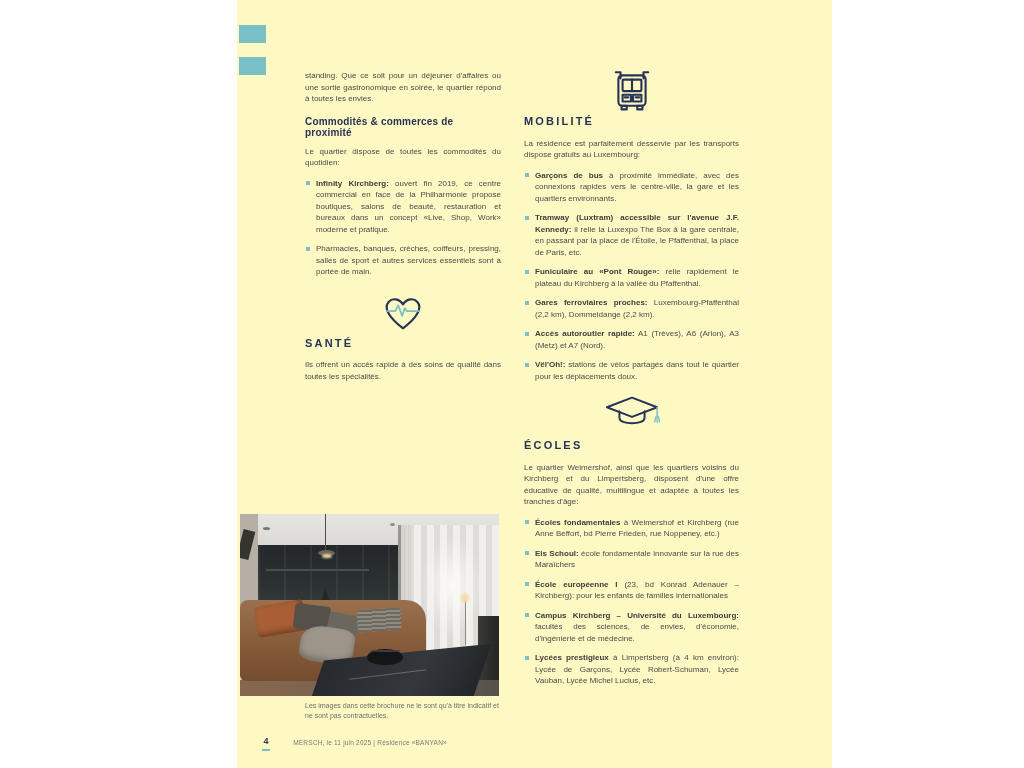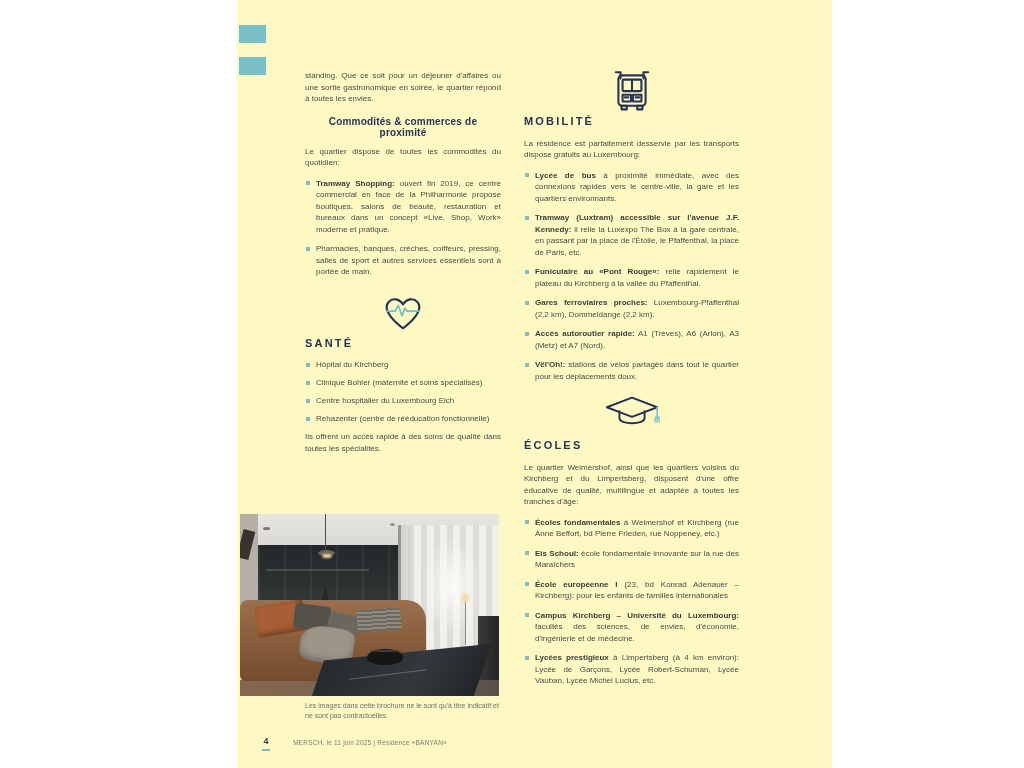--- a/index.html
+++ b/index.html
@@ -15,21 +15,21 @@
   .brand-sq{position:absolute;left:2px;width:27px;height:18px;background:#79bfc6;}
   .sq1{top:25px;} .sq2{top:57px;}
 
   .col{position:absolute;font-size:8px;line-height:11.5px;color:#4a4a4a;}
   .col-left{left:68px;top:70px;width:196px;}
   .col-right{left:287px;top:60px;width:215px;}
 
   p{margin:0 0 9px 0;text-align:justify;}
   .subhead{
     font-size:10px;font-weight:bold;color:#263357;letter-spacing:.2px;
-    margin:11px 0 7px 0;text-align:center;
+    margin:11px 0 7px 0;text-align:left;
   }
   .section-title{
     font-size:11px;font-weight:bold;color:#263357;letter-spacing:2.2px;
     text-align:left;margin:4px 0 10px 0;
   }
   .icon-row{text-align:center;margin:12px 0 2px 0;}
   ul{list-style:none;margin:0 0 2px 0;padding:0;}
   li{
     position:relative;padding-left:11px;margin-bottom:8px;text-align:justify;
   }
@@ -118,38 +118,32 @@
   <div class="brand-sq sq1"></div>
   <div class="brand-sq sq2"></div>
 
   <div class="col col-left">
     <p>standing. Que ce soit pour un déjeuner d'affaires ou une sortie gastronomique en soirée, le quartier répond à toutes les envies.</p>
 
     <div class="subhead">Commodités &amp; commerces de proximité</div>
     <p>Le quartier dispose de toutes les commodités du quotidien:</p>
 
     <ul>
-      <li><b>Tramway Shopping:</b><span> ouvert fin 2019, ce centre commercial en face de la Philharmonie propose boutiques, salons de beauté, restauration et bureaux dans un concept «Live, Shop, Work» moderne et pratique.</span></li>
+      <li><b>Infinity Kirchberg:</b><span> ouvert fin 2019, ce centre commercial en face de la Philharmonie propose boutiques, salons de beauté, restauration et bureaux dans un concept «Live, Shop, Work» moderne et pratique.</span></li>
       <li><b></b><span>Pharmacies, banques, crèches, coiffeurs, pressing, salles de sport et autres services essentiels sont à portée de main.</span></li>
     </ul>
 
     <div class="icon-row">
       <svg width="46" height="44" viewBox="0 0 48 44" fill="none">
         <path d="M24 39 C8 27 4 17 9 11.5 C13 7 20 8 24 14 C28 8 35 7 39 11.5 C44 17 40 27 24 39 Z" stroke="#263357" stroke-width="2.2" stroke-linejoin="round"></path>
         <polyline points="7,21 16,21 19,15 23,26 26,18 28,21 41,21" stroke="#79bfc6" stroke-width="1.8" stroke-linejoin="round" stroke-linecap="round" fill="none"></polyline>
       </svg>
     </div>
     <div class="section-title">SANTÉ</div>
 
-    <ul class="plain-list">
-      <li><span>Hôpital du Kirchberg</span></li>
-      <li><span>Clinique Bohler (maternité et soins spécialisés)</span></li>
-      <li><span>Centre hospitalier du Luxembourg Eich</span></li>
-      <li><span>Rehazenter (centre de rééducation fonctionnelle)</span></li>
-    </ul>
     <p>Ils offrent un accès rapide à des soins de qualité dans toutes les spécialités.</p>
   </div>
 
   <div class="col col-right">
     <div class="icon-row" style="margin-top:6px">
       <svg width="46" height="46" viewBox="0 0 44 44" fill="none" stroke="#263357" stroke-width="2" stroke-linecap="round" stroke-linejoin="round">
         <polyline points="11,12 11,6 6.5,6"></polyline>
         <polyline points="33,12 33,6 37.5,6"></polyline>
         <rect x="9" y="9" width="26" height="29" rx="3.5"></rect>
         <rect x="13" y="13" width="18" height="11" rx="1"></rect>
@@ -159,21 +153,21 @@
         <line x1="15" y1="30" x2="18.5" y2="30"></line>
         <line x1="25.5" y1="30" x2="29" y2="30"></line>
         <rect x="12" y="38" width="5" height="3.5"></rect>
         <rect x="27" y="38" width="5" height="3.5"></rect>
       </svg>
     </div>
     <div class="section-title">MOBILITÉ</div>
 
     <p>La résidence est parfaitement desservie par les transports dispose gratuits au Luxembourg:</p>
     <ul>
-      <li><b>Lycée de bus</b><span> à proximité immédiate, avec des connexions rapides vers le centre-ville, la gare et les quartiers environnants.</span></li>
+      <li><b>Garçons de bus</b><span> à proximité immédiate, avec des connexions rapides vers le centre-ville, la gare et les quartiers environnants.</span></li>
       <li><b>Tramway (Luxtram) accessible sur l'avenue J.F. Kennedy:</b><span> il relie la Luxexpo The Box à la gare centrale, en passant par la place de l'Étoile, le Pfaffenthal, la place de Paris, etc.</span></li>
       <li><b>Funiculaire au «Pont Rouge»:</b><span> relie rapidement le plateau du Kirchberg à la vallée du Pfaffenthal.</span></li>
       <li><b>Gares ferroviaires proches:</b><span> Luxembourg-Pfaffenthal (2,2 km), Dommeldange (2,2 km).</span></li>
       <li><b>Accès autoroutier rapide:</b><span> A1 (Trèves), A6 (Arlon), A3 (Metz) et A7 (Nord).</span></li>
       <li><b>Vël'Oh!:</b><span> stations de vélos partagés dans tout le quartier pour les déplacements doux.</span></li>
     </ul>
 
     <div class="icon-row">
       <svg width="58" height="42" viewBox="0 0 60 42" fill="none" stroke-linejoin="round" stroke-linecap="round">
         <polygon points="30,3 56,13 30,23 4,13" stroke="#263357" stroke-width="2"></polygon>

